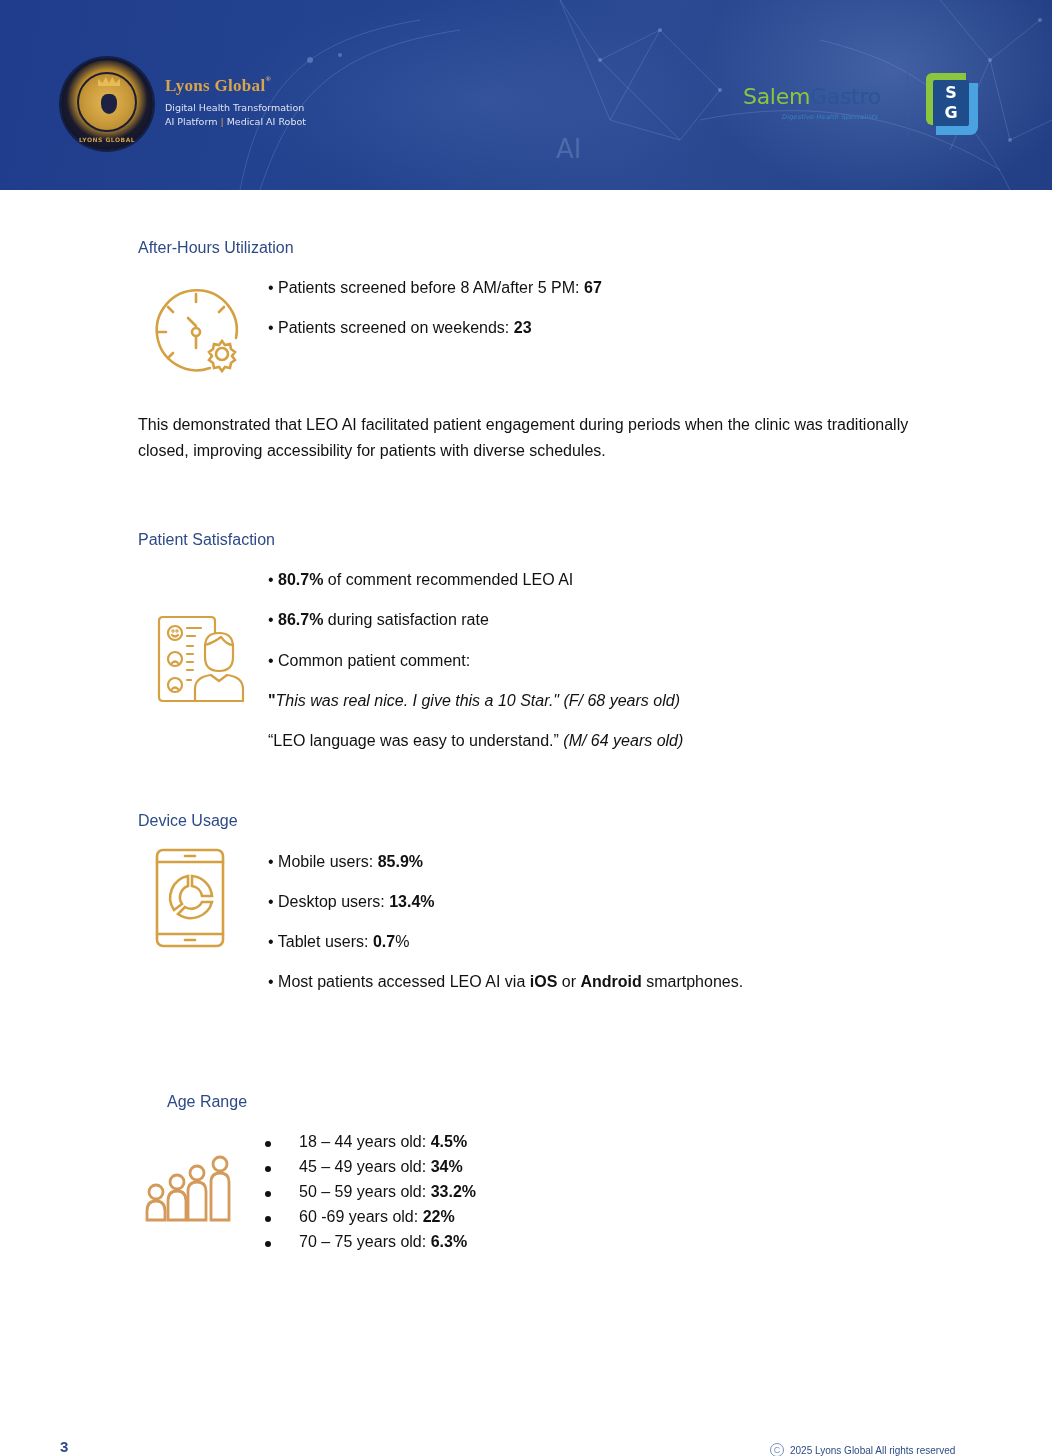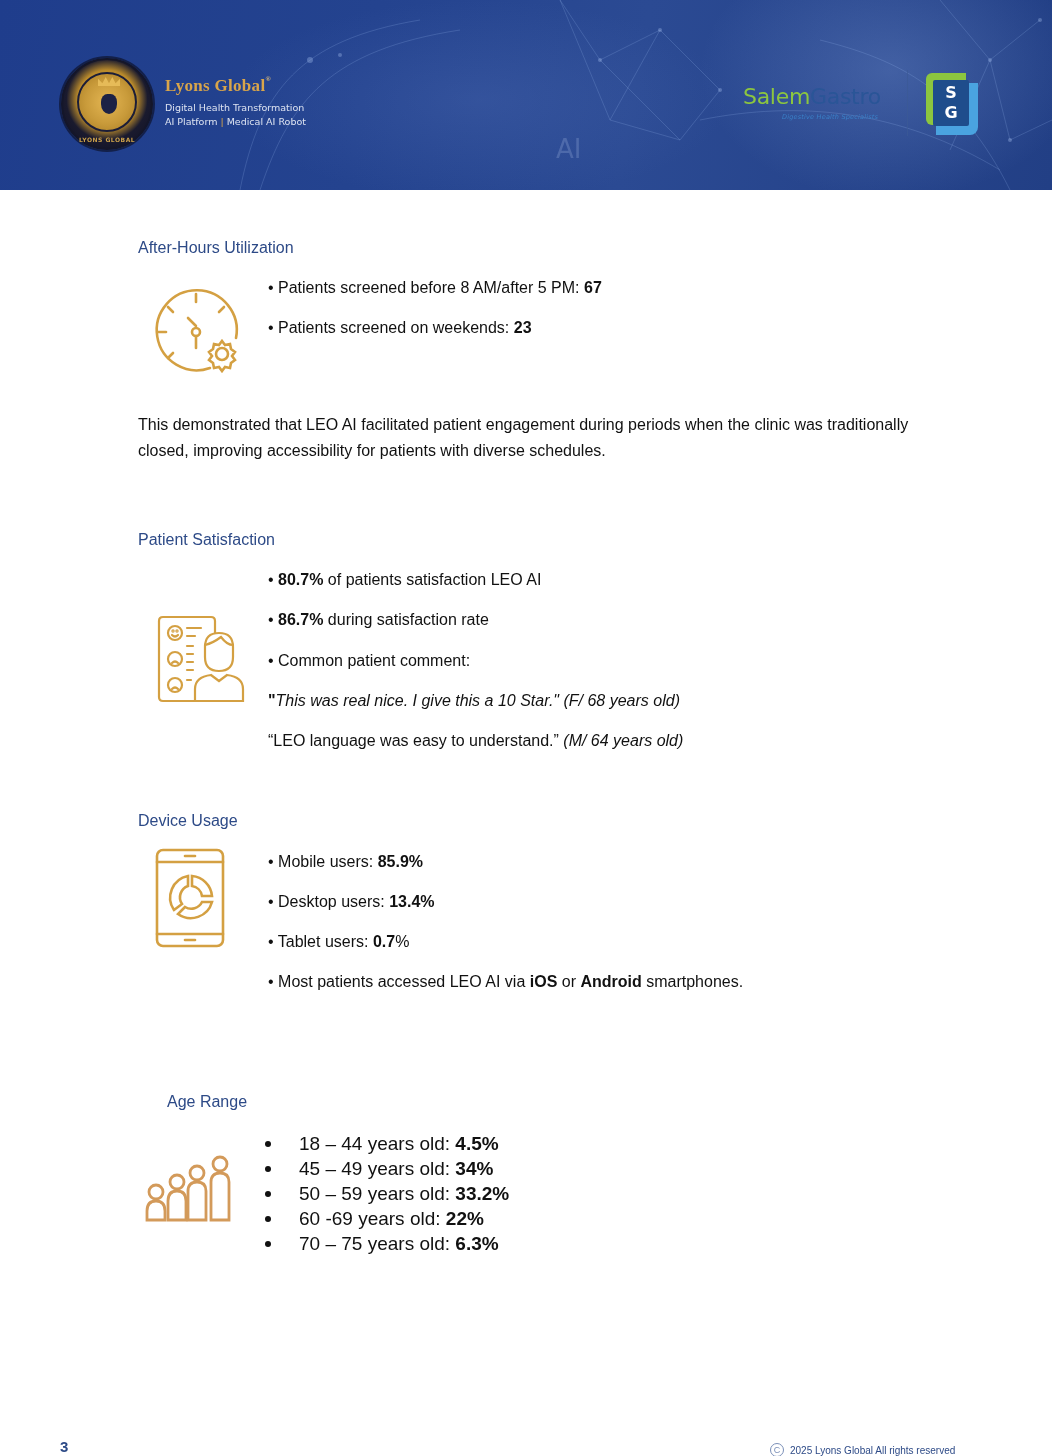--- a/index.html
+++ b/index.html
@@ -47,21 +47,21 @@
     .sg-logo .letters { position: absolute; left: 7px; top: 7px; width: 36px; height: 46px; color: #fff; font-family: "DejaVu Sans", sans-serif; font-weight: bold; font-size: 16px; line-height: 20px; text-align: center; padding-top: 3px; }
 
     .section-title { position: absolute; left: 138px; font-family: "Liberation Sans", sans-serif; font-weight: normal; font-size: 16px; color: #2d4a87; }
     .bullet-line { position: absolute; left: 268px; font-size: 16px; color: #111; white-space: nowrap; text-align: right; }
     .bullet-line b { font-weight: bold; }
     .quote-line { position: absolute; left: 268px; font-size: 16px; color: #111; white-space: nowrap; }
     .quote-line i { font-style: italic; }
     .para { position: absolute; left: 138px; width: 800px; font-size: 16px; line-height: 26px; color: #111; }
 
     .age-list { position: absolute; left: 262px; top: 1133px; list-style: none; }
-    .age-list li { position: relative; height: 25px; font-size: 19px; padding-left: 37px; white-space: nowrap; }
+    .age-list li { position: relative; height: 25px; font-size: 16px; padding-left: 37px; white-space: nowrap; }
     .age-list li .dot { position: absolute; left: 3px; top: 8px; width: 6px; height: 6px; border-radius: 50%; background: #111; }
 
     .icon { position: absolute; }
 
     .footer-page { position: absolute; left: 60px; top: 1438px; font-weight: bold; font-size: 15px; color: #2d4a87; }
     .footer-copy { position: absolute; left: 770px; top: 1443px; font-size: 10px; color: #2d4a87; display: flex; align-items: center; gap: 6px; }
     .footer-copy .c-icon { width: 14px; height: 14px; border: 1px solid #7a8fb8; border-radius: 50%; font-size: 9px; line-height: 12px; text-align: center; color: #7a8fb8; }
   </style>
 </head>
 <body>
@@ -170,21 +170,21 @@
       <line x1="32" y1="49" x2="38" y2="49"></line>
       <line x1="32" y1="57" x2="38" y2="57"></line>
     <line x1="32" y1="67" x2="36" y2="67"></line>
     <path d="M50 34 Q50 20 64 20 Q78 20 78 34 L78 44 Q78 58 64 58 Q50 58 50 44 Z"></path>
     <path d="M50 32 Q58 30 66 24 Q72 32 78 32"></path>
     <path d="M40 88 L40 76 Q40 64 56 62 L64 68 L72 62 Q88 64 88 76 L88 88 Z"></path>
   </g>
 </svg>
 
 <div class="bullet-line" style="top:571px;">
-  <span>• </span><b>80.7%</b><span> of patients satisfaction LEO AI</span>
+  <span>• </span><b>80.7%</b><span> of comment recommended LEO AI</span>
 </div>
 <div class="bullet-line" style="top:611px;">
   <span>• </span><b>86.7%</b><span> during satisfaction rate</span>
 </div>
 <div class="bullet-line" style="top:652px;">
   <span>• </span><span>Common patient comment:</span>
 </div>
 <div class="quote-line" style="top:692px;">
   <b>"</b><i>This was real nice. I give this a 10 Star." (F/ 68 years old)</i>
 </div>

